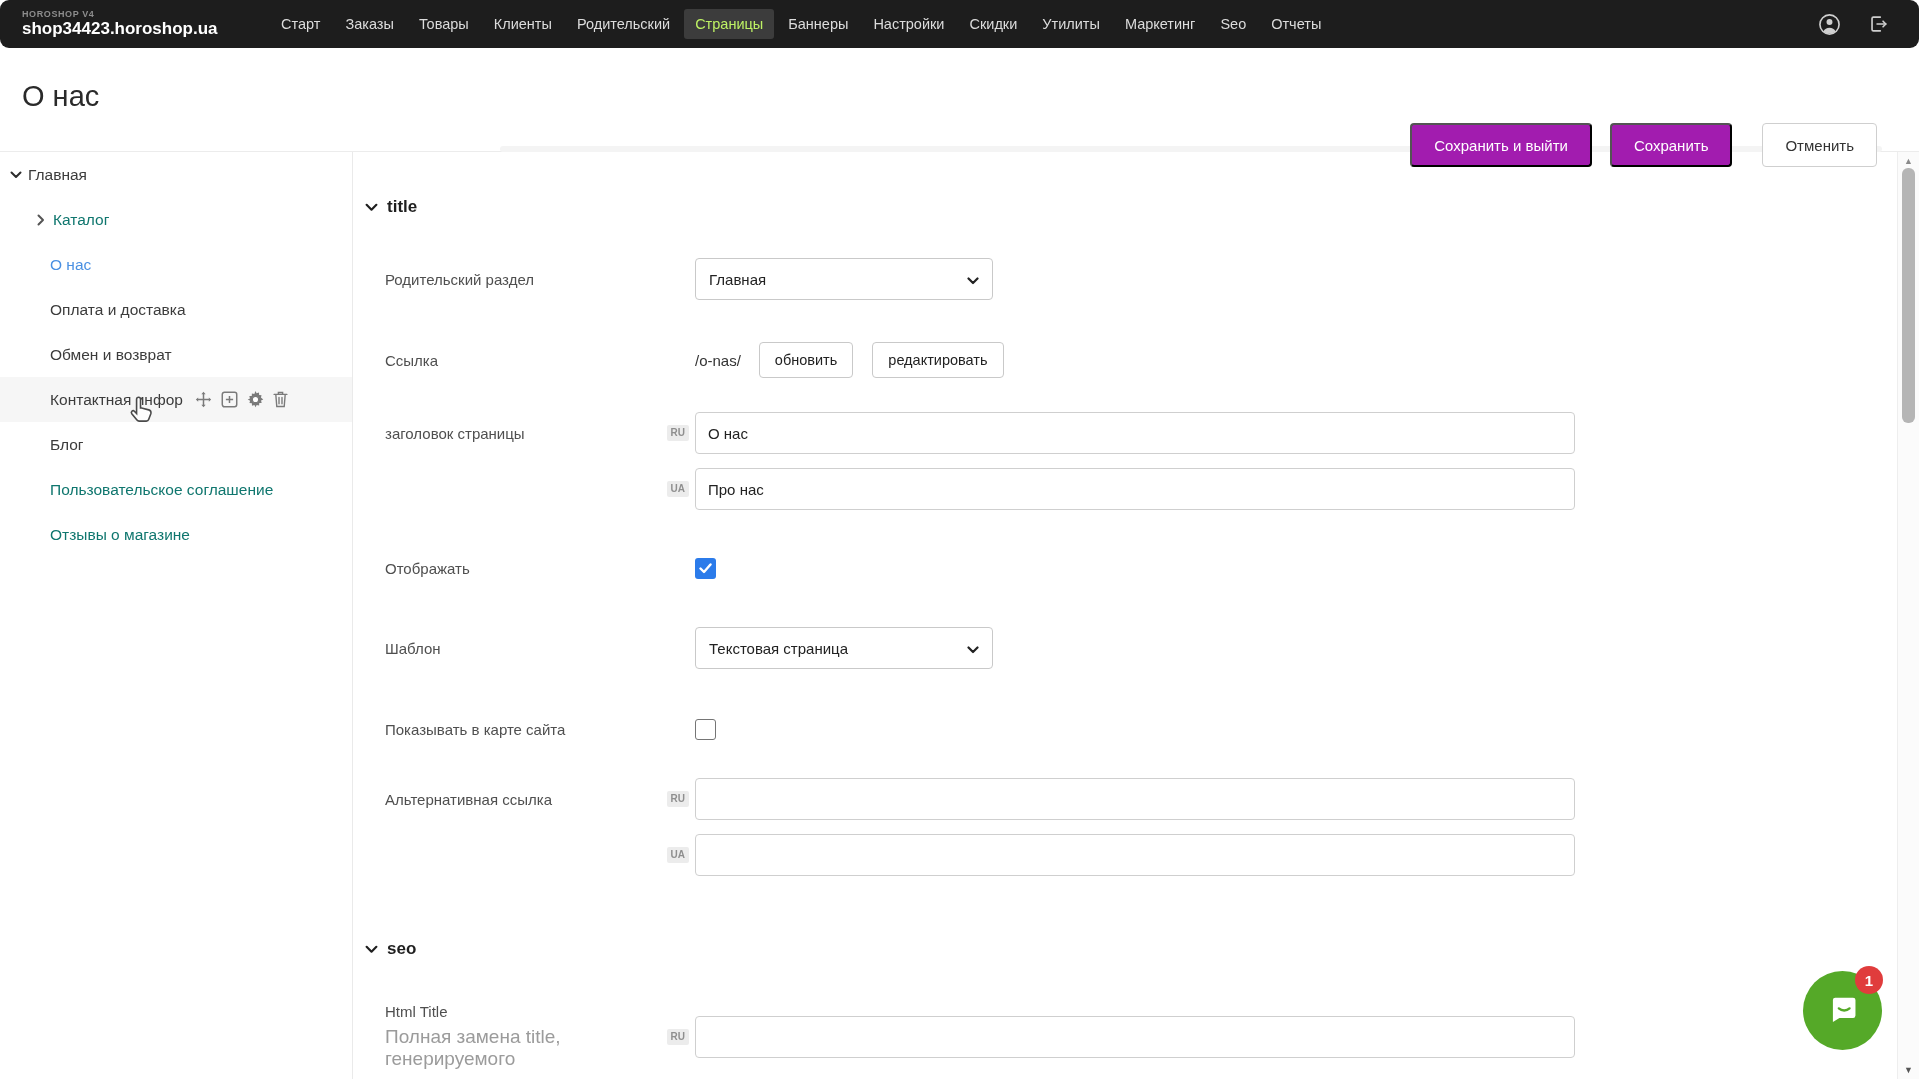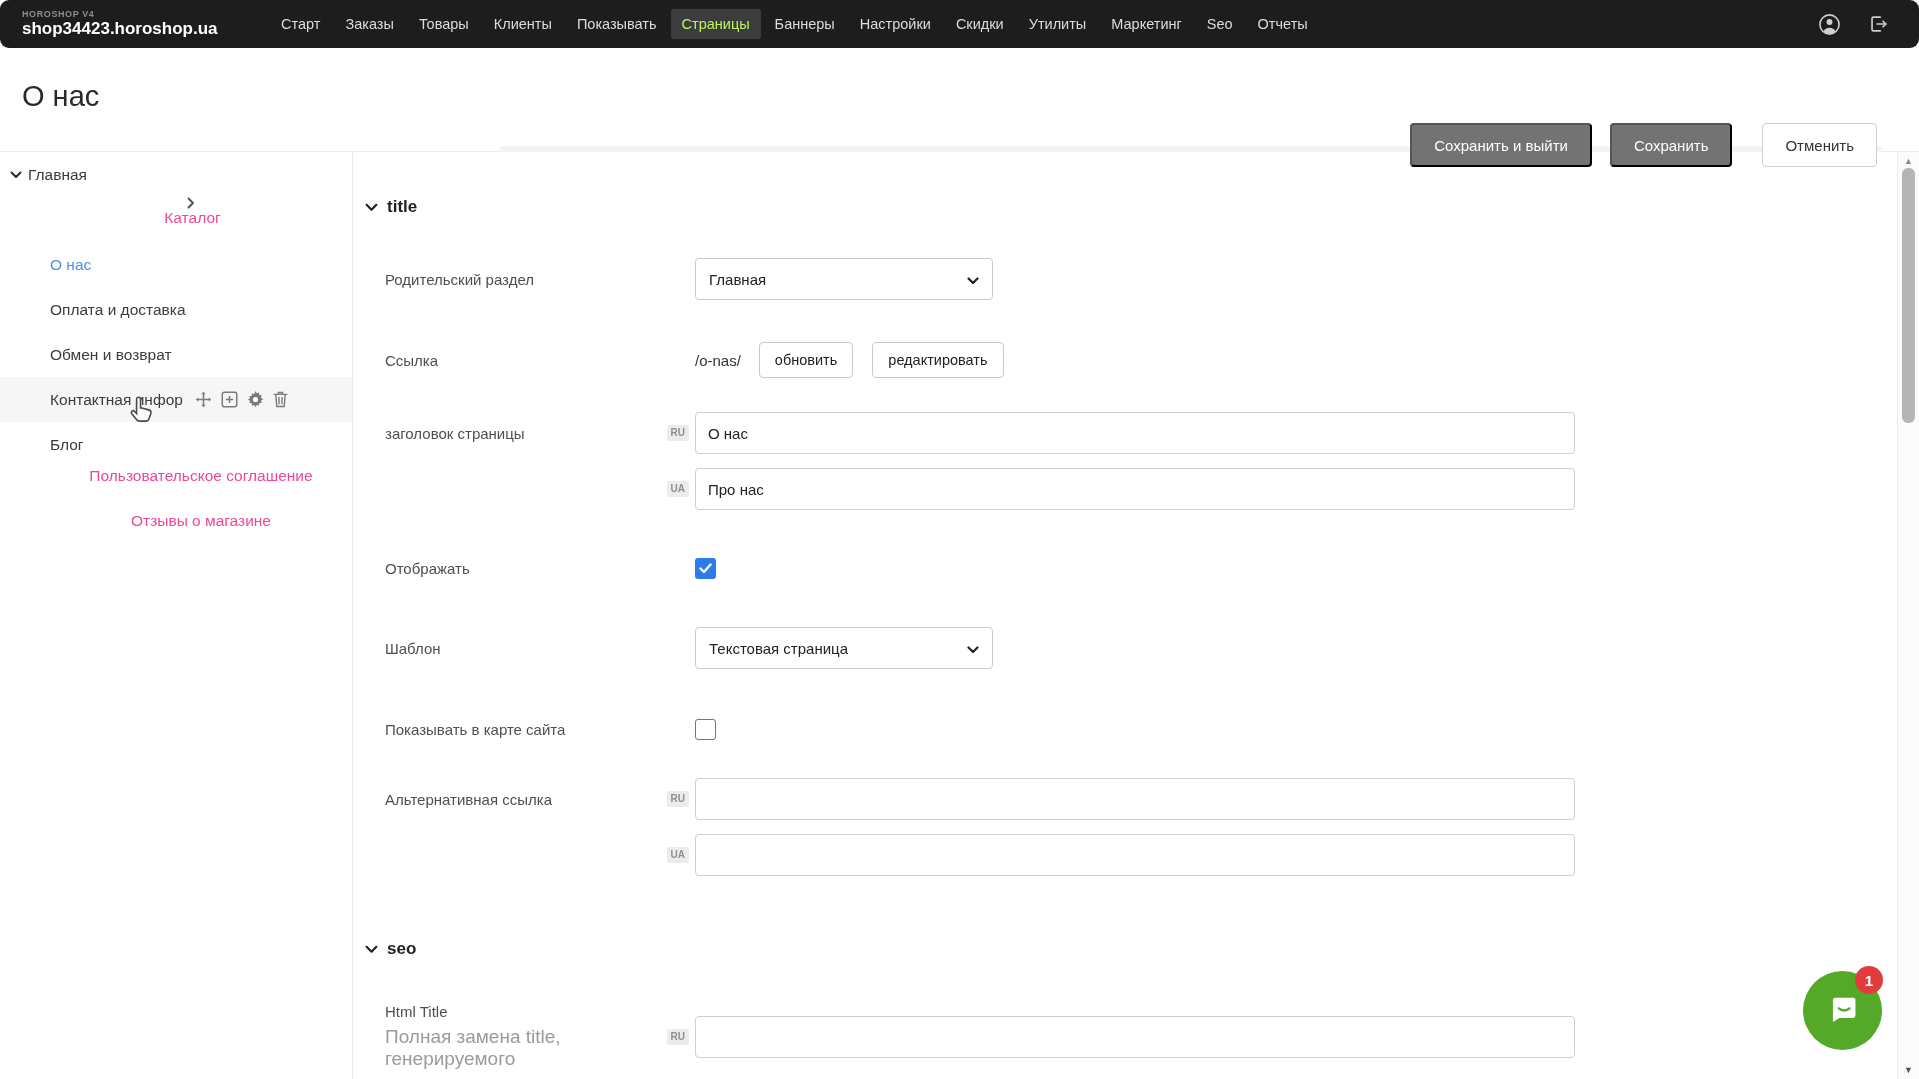--- a/index.html
+++ b/index.html
@@ -19,36 +19,36 @@
   .nav-right { margin-left:auto; display:flex; align-items:center; gap:26px; padding-right:30px; }
   .nav-right svg { display:block; }
 
   
   .page-header { position:absolute; top:50px; left:0; width:100%; height:102px; background:#fff;
     border-bottom:1px solid #ececec; }
   .page-title { position:absolute; left:22px; top:30px; font-size:29px; font-weight:400; color:#2a2a2a; }
   .header-actions { position:absolute; right:42px; top:73px; display:flex; align-items:center; }
   .btn { height:44px; border-radius:4px; font-size:15px; display:flex; align-items:center;
     padding:0 22px; cursor:pointer; white-space:nowrap; }
-  .btn-primary { background:#737373; color:#fff; font-weight:500;text-align:right; }
+  .btn-primary { background:#a21caf; color:#fff; font-weight:500;text-align:right; }
   .btn-plain { background:#fff; color:#333; border:1px solid #cfcfcf; }
   .btn-save-exit { margin-right:18px; }
   .btn-save { margin-right:30px; }
   .scroll-hint { position:absolute; left:500px; top:96px; width:1382px; height:6px;
     background:#f4f4f4; border-radius:3px; }
 
   
   .content { position:absolute; top:152px; left:0; width:1919px; height:927px; display:flex; }
   .sidebar { width:353px; flex-shrink:0; border-right:1px solid #eaeaea; padding-top:0; }
   .tree-row { height:45px; display:flex; align-items:center; font-size:15.5px; color:#3c3c3c; cursor:pointer; }
   .tree-row .chev { width:16px; display:flex; align-items:center; justify-content:center; margin-right:4px; }
   .lvl0 { padding-left:8px; }
   .lvl1 { padding-left:33px; }
   .lvl1.nochev { padding-left:50px; }
-  .muted { color:#ec4899;flex-direction:column; }
+  .muted { color:#0f766e; }
   .selected { color:#4a90e2; }
   .hover-row { background:#f6f6f6; }
   .row-actions { display:flex; align-items:center; gap:9px; margin-left:12px; color:#777; }
   .row-actions .act { display:flex; align-items:center; cursor:pointer; }
   .cursor-hand { position:absolute; left:127px; top:394px; z-index:5; pointer-events:none; }
 
   
   .form-area { flex:1; padding-left:32px; overflow:hidden; }
   .sec-head { display:flex; align-items:center; gap:9px; margin-left:-20px; font-size:17px;
     font-weight:bold; color:#1f1f1f; height:22px; cursor:pointer; }
@@ -113,21 +113,21 @@
   <header class="topnav">
     <div class="brand">
       <div class="brand-top">HOROSHOP V4</div>
       <div class="brand-main">shop34423.horoshop.ua</div>
     </div>
     <nav class="nav-items">
       <span class="nav-item">Старт</span>
       <span class="nav-item">Заказы</span>
       <span class="nav-item">Товары</span>
       <span class="nav-item">Клиенты</span>
-      <span class="nav-item">Показывать</span>
+      <span class="nav-item">Родительский</span>
       <span class="nav-item active">Страницы</span>
       <span class="nav-item">Баннеры</span>
       <span class="nav-item">Настройки</span>
       <span class="nav-item">Скидки</span>
       <span class="nav-item">Утилиты</span>
       <span class="nav-item">Маркетинг</span>
       <span class="nav-item">Seo</span>
       <span class="nav-item">Отчеты</span>
     </nav>
     <div class="nav-right">

